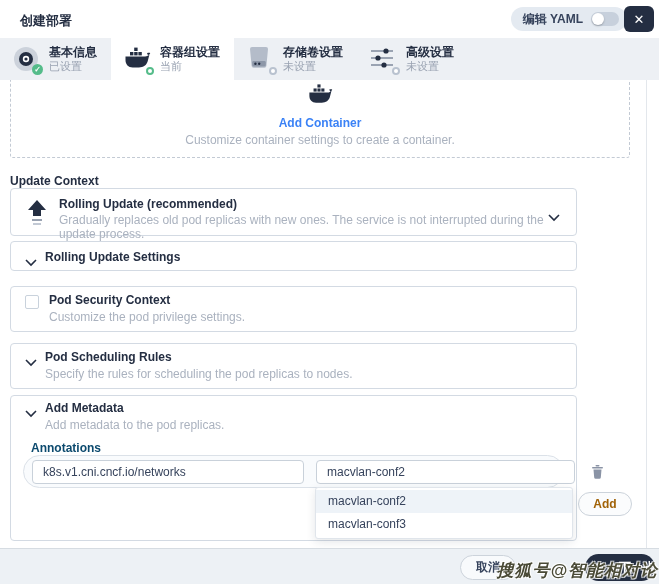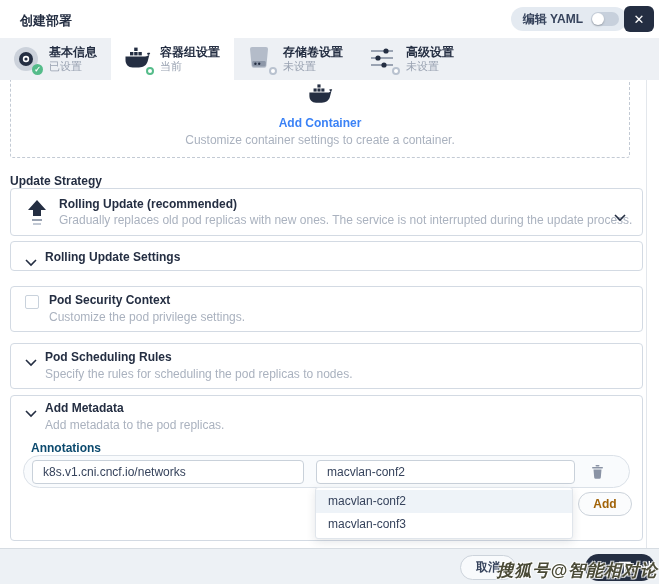--- a/index.html
+++ b/index.html
@@ -37,21 +37,21 @@
   .scroll-line { position:absolute; left:646px; top:0; height:468px; width:1px; background:#e3e7ec; }
 
   .dashed-box { position:absolute; left:10px; width:620px; top:-12px; height:90px; border:1px dashed #c3cad4;
                 border-radius:3px; text-align:center; padding-top:13px; cursor:pointer; }
   .dashed-box .whale { display:inline-block; }
   .dashed-box .t { font-size:12px; font-weight:bold; color:#3b82f6; margin-top:6px; }
   .dashed-box .s { font-size:12px; color:#aab2bf; margin-top:3px; }
 
   .sec-label { position:absolute; left:10px; font-size:12px; font-weight:bold; color:#242e42; }
 
-  .card { position:absolute; left:10px; width:633px; background:#fff; border:1px solid #d3dae3; border-radius:4px; }
+  .card { position:absolute; left:10px; width:567px; background:#fff; border:1px solid #d3dae3; border-radius:4px; }
   .card .title { font-size:12px; font-weight:bold; color:#242e42; }
   .card .desc { font-size:12px; color:#aab2bf; }
   .chev { display:inline-block; }
 
   .ru-card { top:108px; height:48px; cursor:pointer; }
   .ru-ico { position:absolute; left:14px; top:10px; }
   .ru-card .title { position:absolute; left:48px; top:8px; }
   .ru-card .desc { position:absolute; left:48px; top:24px; }
   .ru-card .chev { position:absolute; right:16px; top:19px; }
 
@@ -202,21 +202,21 @@
               <rect x="11.2" y="2.6" width="3.4" height="3.4"></rect>
               <path d="M2.5 11.5 h19.5 c2.2 0 3.4-.9 4.5-2.2 l-1.8 7 c-1 3.8-4.3 6.2-8.8 6.2 h-6.2 c-4.4 0-7.2-3.1-7.2-7.2 z"></path>
               <path d="M24 8.2 c1.2-.6 2.4-.5 3.2-.2 -.3 1-1 1.8-2.2 2.2 z"></path>
             </g>
           </svg>
       </span>
       <div class="t">Add Container</div>
       <div class="s">Customize container settings to create a container.</div>
     </div>
 
-    <div class="sec-label" style="top:94px;">Update Strategy</div>
+    <div class="sec-label" style="top:94px;">Update Context</div>
 
     <div class="card ru-card">
       <span class="ru-ico">
         <svg width="24" height="28" viewBox="0 0 24 28">
             <path d="M12 1 L21 11 H16 V17 H8 V11 H3 Z" fill="#242e42"></path>
             <rect x="7" y="20" width="10" height="2" fill="#9aa3b2"></rect>
             <rect x="8" y="24" width="8" height="2" fill="#c2c9d4"></rect>
           </svg>
       </span>
       <span class="title">Rolling Update (recommended)</span>

